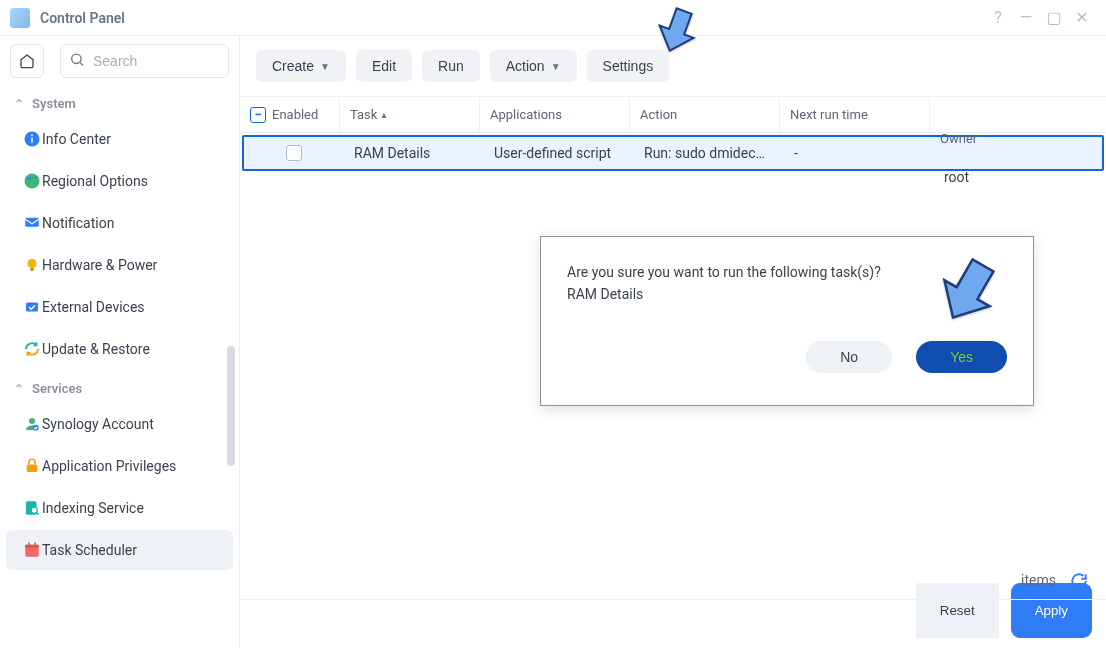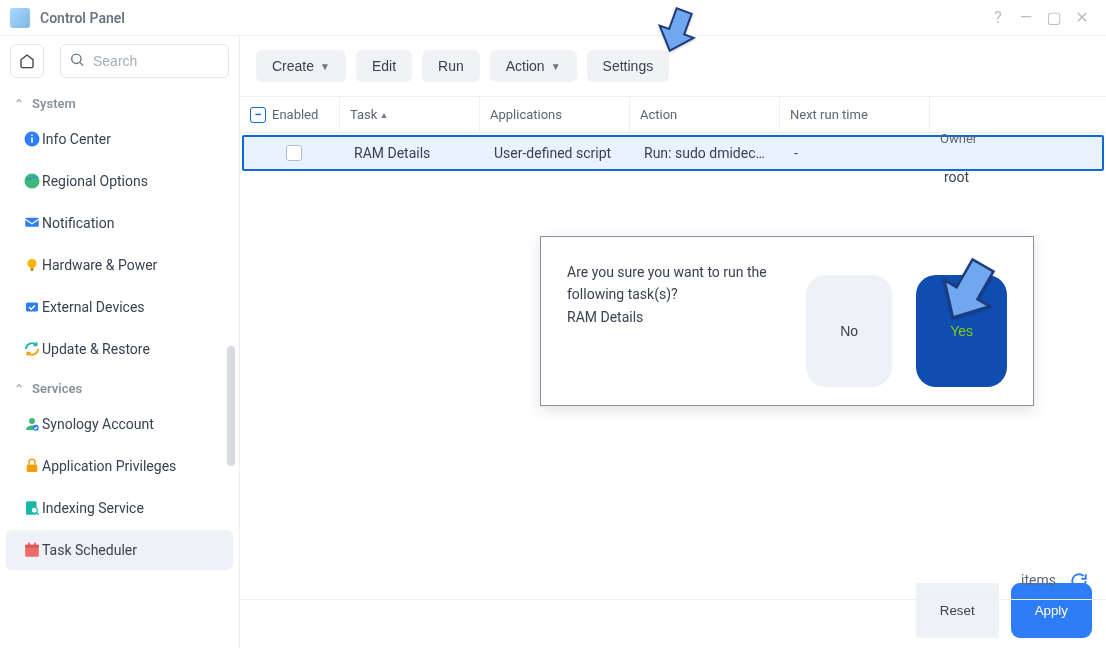--- a/index.html
+++ b/index.html
@@ -122,22 +122,22 @@
   display:inline-block;
 }
 .sort-caret { font-size: 10px; margin-left: 4px; color: #6b7684; }
 .dialog {
   position: absolute;
   left: 300px; top: 200px;
   width: 494px; height: 170px;
   background: #fff;
   border: 1px solid #8a919c;
   box-shadow: 0 4px 14px rgba(0,0,0,0.12);
-  padding: 24px 26px 18px;
-  display: flex; flex-direction: row;
+  padding: 24px 26px 32px;
+  display: flex; flex-direction: column;
 }
 .dialog .msg { color: #3a4250; line-height: 1.6; flex:1;}
 .dialog .actions { display: flex; gap: 24px; justify-content: flex-end; margin-top: 14px; }
 .pill-btn {
   border: none; border-radius: 20px;
   padding: 8px 34px; font-size: 14px; cursor: pointer;
 }
 .pill-no { background: #eef1f5; color: #3a4250; }
 .pill-yes { background: #0f4db0; color: #84cc16; }
 .btn-reset { background:#eef1f5; color:#3a4250; border:none; border-radius:2px; padding:20px 24px; cursor:pointer;}

